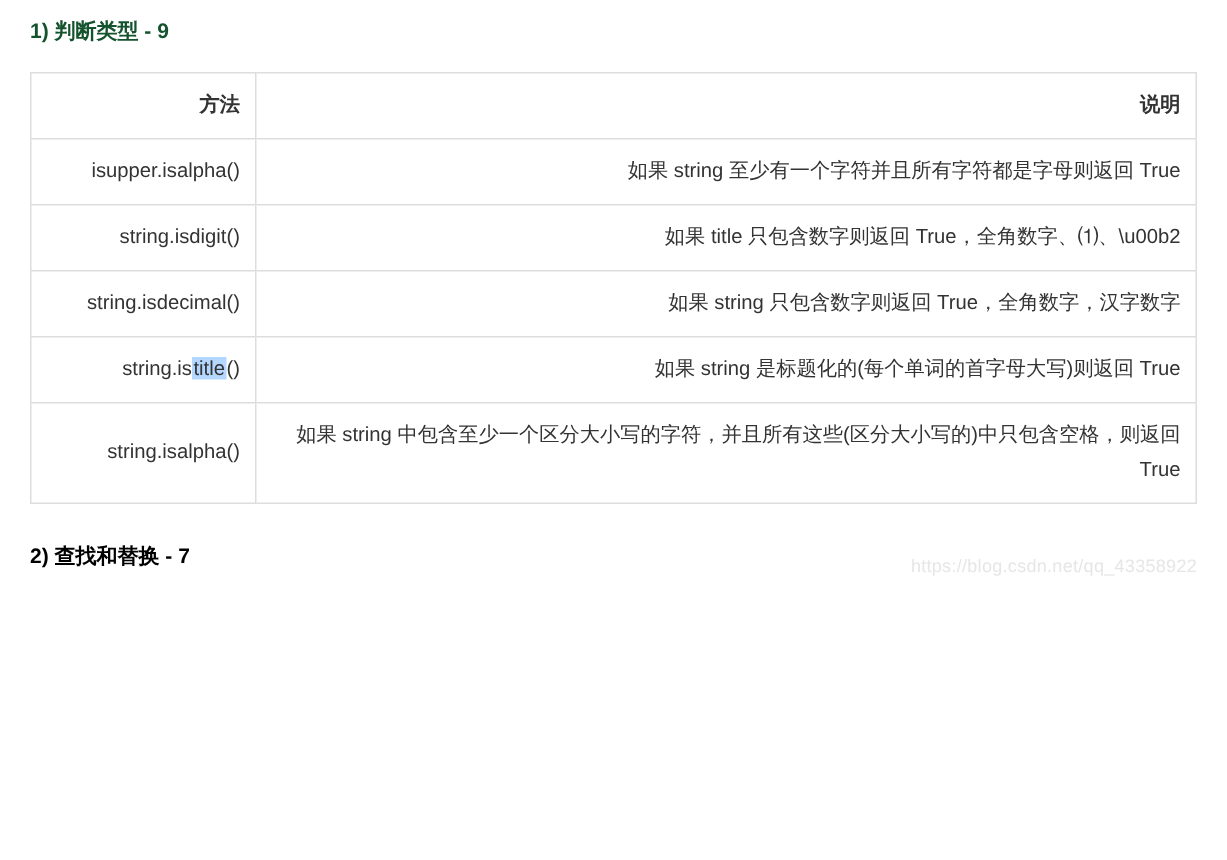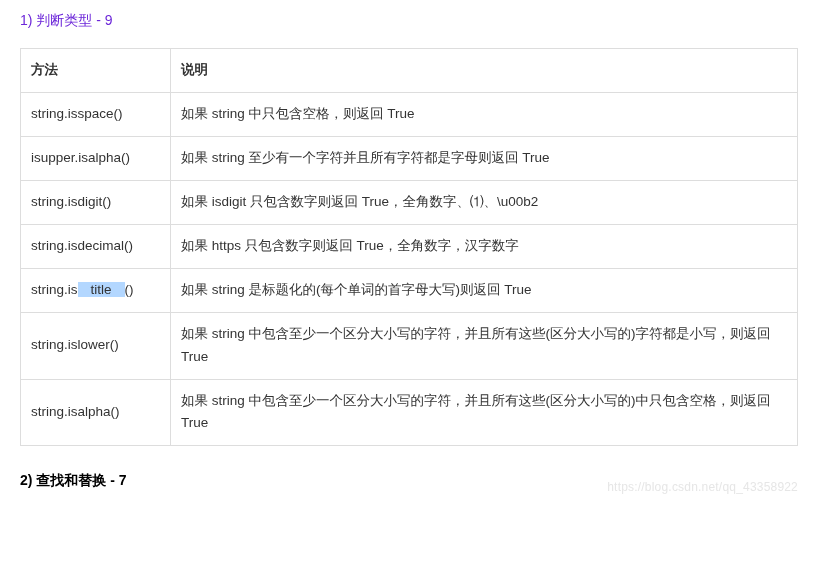--- a/index.html
+++ b/index.html
@@ -10,57 +10,57 @@
     body {
       font-family: -apple-system, BlinkMacSystemFont, "Segoe UI", "PingFang SC", "Hiragino Sans GB", "Microsoft YaHei", sans-serif;
       background: #ffffff;
       color: #333333;
       padding: 12px 20px;
       width: 818px;
       position: relative;
     }
     .section-title {
       font-size: 14px;
-      font-weight: 400;
+      font-weight: 700;
       margin-bottom: 18px;
-      color: #6d28d9;
+      color: #14532d;
     }
     .section-title-2 {
       font-size: 14px;
       font-weight: 700;
       margin-top: 26px;
       color: #000000;
     }
     table {
       border-collapse: collapse;
       width: 100%;
       table-layout: fixed;
     }
     th, td {
       border: 1px solid #dddddd;
       padding: 10px 10px;
-      text-align: left;
+      text-align: right;
       vertical-align: middle;
       font-size: 13.5px;
       line-height: 1.7;
     }
     th {
       background: #ffffff;
       font-weight: 700;
     }
     th.col-method {
       width: 150px;
     }
     td.method-cell {
       font-weight: 400;
       white-space: nowrap;
     }
     .highlight {
       background-color: #b3d7ff;
-      padding: 0 13px;
+      padding: 0 1px;
     }
     .watermark {
       position: absolute;
       right: 20px;
       bottom: 8px;
       font-size: 12px;
       color: #e6e6e6;
       pointer-events: none;
       letter-spacing: 0.2px;
     }
@@ -72,42 +72,34 @@
 
 <table>
   <thead>
     <tr>
       <th class="col-method">方法</th>
       <th>说明</th>
     </tr>
   </thead>
   <tbody>
     <tr>
-      <td class="method-cell">string.isspace()</td>
-      <td>如果 string 中只包含空格，则返回 True</td>
-    </tr>
-    <tr>
       <td class="method-cell">isupper.isalpha()</td>
       <td>如果 string 至少有一个字符并且所有字符都是字母则返回 True</td>
     </tr>
     <tr>
       <td class="method-cell">string.isdigit()</td>
-      <td>如果 isdigit 只包含数字则返回 True，全角数字、⑴、\u00b2</td>
+      <td>如果 title 只包含数字则返回 True，全角数字、⑴、\u00b2</td>
     </tr>
     <tr>
       <td class="method-cell">string.isdecimal()</td>
-      <td>如果 https 只包含数字则返回 True，全角数字，汉字数字</td>
+      <td>如果 string 只包含数字则返回 True，全角数字，汉字数字</td>
     </tr>
     <tr>
       <td class="method-cell"><span>string.is</span><span class="highlight">title</span><span>()</span></td>
       <td>如果 string 是标题化的(每个单词的首字母大写)则返回 True</td>
-    </tr>
-    <tr>
-      <td class="method-cell">string.islower()</td>
-      <td>如果 string 中包含至少一个区分大小写的字符，并且所有这些(区分大小写的)字符都是小写，则返回 True</td>
     </tr>
     <tr>
       <td class="method-cell">string.isalpha()</td>
       <td>如果 string 中包含至少一个区分大小写的字符，并且所有这些(区分大小写的)中只包含空格，则返回 True</td>
     </tr>
   </tbody>
 </table>
 
 <div class="section-title-2">2) 查找和替换 - 7</div>
 

